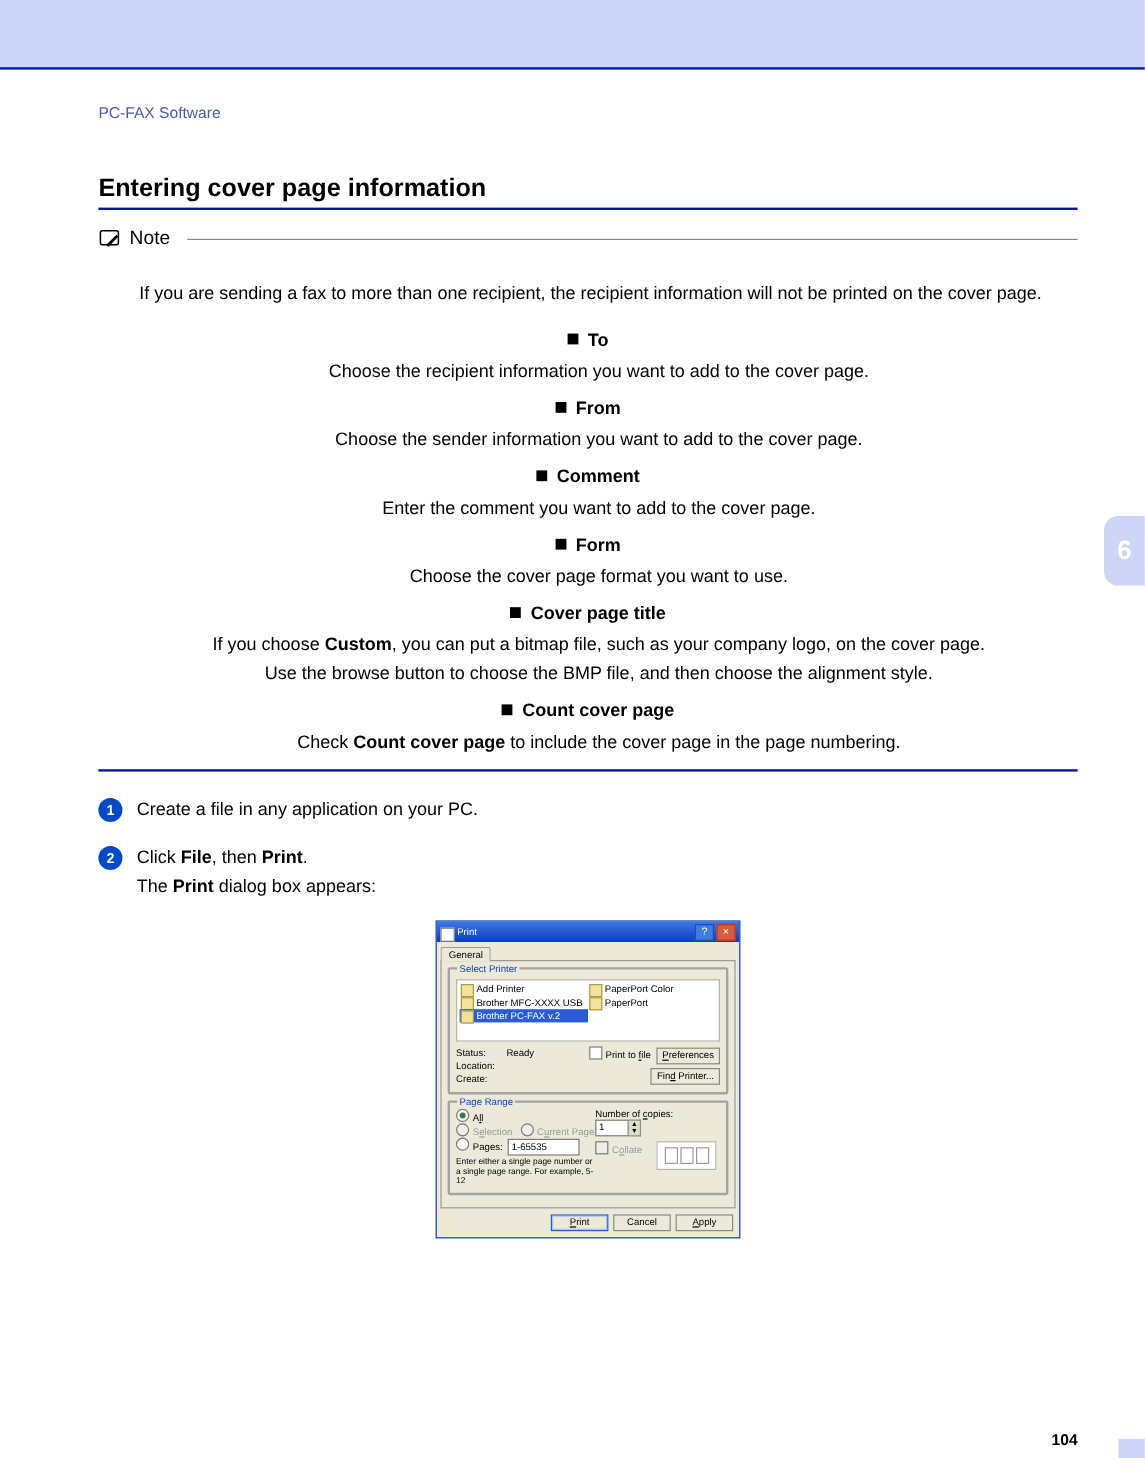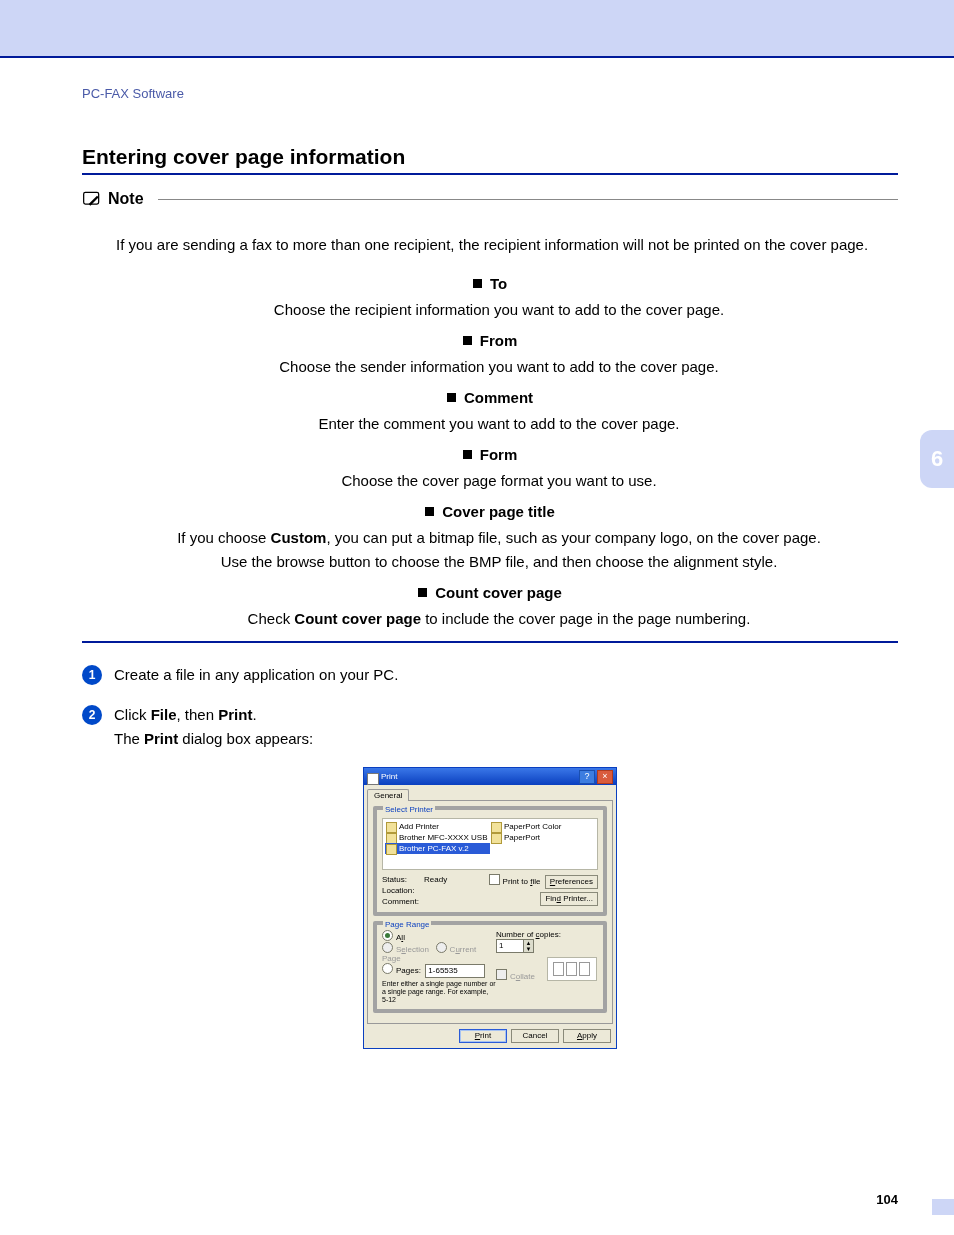--- a/index.html
+++ b/index.html
@@ -44,21 +44,21 @@
   }
   .note-block {
     margin: 14px 0 10px 0;
   }
   .note-head {
     display: flex;
     align-items: center;
     gap: 6px;
   }
   .note-head .label {
-    font-weight: bold;
+    font-weight: normal;
     font-size: 16px;
   }
   .note-head .line {
     flex: 1;
     border-top: 1px solid #888;
     margin-left: 8px;
   }
   .note-text {
     margin: 24px 0 0 34px;
     line-height: 1.6;
@@ -182,21 +182,21 @@
     position: relative;
     top: 1px;
   }
   .tab-body {
     border: 1px solid #999;
     margin: 0 3px;
     padding: 5px;
     background: #ece9d8;
   }
   .groupbox {
-    border: 4px solid #a3a3a3;
+    border: 2px solid #a3a3a3;
     border-radius: 2px;
     padding: 5px;
     margin-bottom: 5px;
     position: relative;
   }
   .groupbox .legend {
     position: absolute;
     top: -5px;
     left: 6px;
     background: #ece9d8;
@@ -461,21 +461,21 @@
                 <div style="flex:1;">
                   <span class="printer-item">PaperPort Color</span>
                   <span class="printer-item">PaperPort</span>
                 </div>
               </div>
             </div>
             <div class="twocol" style="margin-top:4px;">
               <div class="kv">
                 <div><span class="k">Status:</span><span>Ready</span></div>
                 <div><span class="k">Location:</span></div>
-                <div><span class="k">Comment:</span></div>
+                <div><span class="k">Create:</span></div>
               </div>
               <div style="text-align:right;">
                 <div>
                   <span class="chk"></span><span>Print to <span class="under">f</span>ile</span>
                   &nbsp;<span class="winbtn"><span class="under">P</span>references</span>
                 </div>
                 <div style="margin-top:3px;">
                   <span class="winbtn">Fin<span class="under">d</span> Printer...</span>
                 </div>
               </div>
@@ -501,21 +501,21 @@
                 <div>
                   <span>Number of <span class="under">c</span>opies:</span>
                   &nbsp;<span class="spin">
                       <span class="txtin">1</span>
                       <span class="arrows">
                         <div>▲</div>
                         <div>▼</div>
                       </span>
                     </span>
                 </div>
-                <div style="margin-top:4px; color:#999; display:flex; align-items:flex-end; gap:12px;">
+                <div style="margin-top:4px; color:#999; display:flex; align-items:flex-start; gap:12px;">
                   <span><span class="chk" style="background:#eee;"></span><span>C<span class="under">o</span>llate</span></span>
                   <span class="collate-art">
                       <div></div>
                       <div></div>
                       <div></div>
                     </span>
                 </div>
               </div>
             </div>
           </div>

